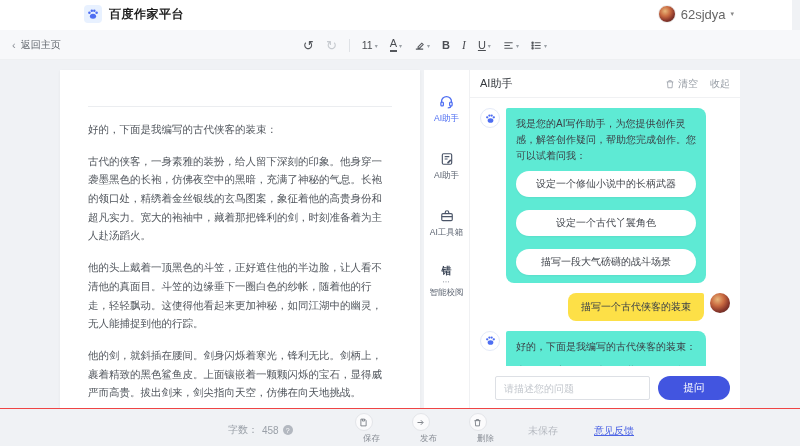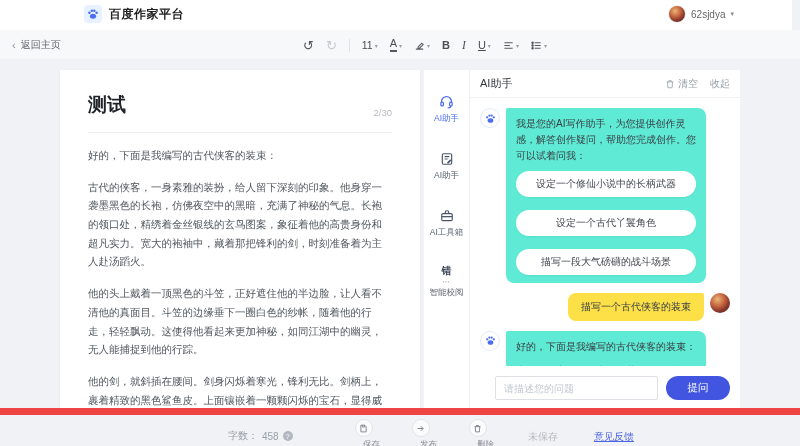--- a/index.html
+++ b/index.html
@@ -6,21 +6,21 @@
   html,body { width:800px; height:446px; overflow:hidden; }
   body { font-family:"Liberation Sans","DejaVu Sans",sans-serif; background:#f0f2f5; position:relative; }
 
   
   .topbar { position:absolute; top:0; left:0; right:8px; height:30px; background:#fff; z-index:5; }
   .brand { position:absolute; left:84px; top:5px; display:flex; align-items:center; gap:7px; }
   .brand-logo { width:18px; height:18px; border-radius:4px; background:#e8f1ff; display:flex; align-items:center; justify-content:center; }
   .brand-name { font-size:12px; font-weight:bold; color:#222; letter-spacing:.5px; }
   .userbox { position:absolute; right:58px; top:5px; display:flex; align-items:center; gap:5px; cursor:pointer; }
   .avatar { width:18px; height:18px; border-radius:50%; background:radial-gradient(circle at 38% 32%, #e8b77a 0%, #c96a41 35%, #87352a 65%, #3a2420 100%); border:1px solid #eee; }
-  .username { font-size:10px; color:#666; }
+  .username { font-size:13px; color:#666; }
   .caret { font-size:7px; color:#888; }
 
   
   .toolbar { position:absolute; top:30px; left:0; right:0; height:30px; background:#f7f8fa; border-bottom:1px solid #eef0f2; z-index:4; }
   .back-link { position:absolute; left:12px; top:8px; display:flex; align-items:center; gap:5px; font-size:10px; color:#61666d; cursor:pointer; }
   .back-chevron { font-size:11px; color:#8a8f96; }
   .fmt-group { position:absolute; left:303px; top:0; height:30px; display:flex; align-items:center; gap:12px; color:#4a4d52; }
   .fmt-item { display:flex; align-items:center; gap:2px; font-size:10.5px; cursor:pointer; }
   .fmt-item .caret { font-size:6px; color:#9ba0a6; }
   .fmt-divider { width:1px; height:13px; background:#dfe2e6; }
@@ -64,24 +64,24 @@
   .user-avatar { width:20px; height:20px; border-radius:50%; background:radial-gradient(circle at 38% 32%, #e8b77a 0%, #c96a41 35%, #87352a 65%, #3a2420 100%); flex:0 0 20px; }
   .bubble { background:#5eead4; border-radius:2px 8px 8px 8px; padding:8px 10px; width:200px; font-size:10px; line-height:1.58; color:#3b4047; }
   .bubble.user-bubble { background:#fde047; border-radius:8px 2px 8px 8px; width:auto; max-width:180px; padding:6px 13px; }
   .sugg { margin-top:8px; }
   .sugg-pill { background:#fff; border-radius:13px; padding:5px 6px; text-align:center; font-size:10px; color:#42464d; margin-bottom:13px; box-shadow:0 1px 2px rgba(0,0,0,.05); cursor:pointer; }
   .sugg-pill:last-child { margin-bottom:0; }
   .reply-body { margin-top:9px; }
   .chat-input-row { position:absolute; bottom:8px; left:25px; right:10px; display:flex; gap:8px; align-items:center; }
   .chat-input { flex:1; height:24px; border:1px solid #dde0e5; border-radius:2px; padding:0 8px; font-size:10px; color:#333; font-family:inherit; outline:none; }
   .chat-input::placeholder { color:#c3c7cd; }
-  .ask-btn { width:64px; height:24px; background:#4255e0; border:none; border-radius:12px; color:#fff; font-size:10.5px; cursor:pointer; font-family:inherit; }
-
-  
-  .footer { position:absolute; bottom:0; left:0; right:0; height:38px; background:#f0f2f5; border-top:7px solid #ef4444; z-index:6;padding-left:39px; }
+  .ask-btn { width:72px; height:24px; background:#4255e0; border:none; border-radius:12px; color:#fff; font-size:10.5px; cursor:pointer; font-family:inherit; }
+
+  
+  .footer { position:absolute; bottom:0; left:0; right:0; height:38px; background:#f0f2f5; border-top:1px solid #ef4444; z-index:6;padding-left:39px; }
   .wordcount { position:absolute; left:228px; top:14px; display:flex; align-items:center; gap:4px; font-size:10px; color:#9aa0a8; }
   .info-dot { width:10px; height:10px; border-radius:50%; background:#b3b8c0; color:#fff; font-size:7px; display:flex; align-items:center; justify-content:center; }
   .footer-actions { position:absolute; left:347px; top:4px; display:flex; gap:24px; }
   .f-action { display:flex; flex-direction:column; align-items:center; gap:2px; cursor:pointer; }
   .f-circle { width:18px; height:18px; border-radius:50%; background:#fbfbfc; border:1px solid #e3e5e9; display:flex; align-items:center; justify-content:center; color:#70757c; }
   .f-label { font-size:8.5px; color:#8a8f97;margin-left:16px; }
   .unsaved { position:absolute; left:528px; top:15px; font-size:10px; color:#b6bac1; }
   .feedback { position:absolute; left:594px; top:15px; font-size:10px; color:#4d64e4; text-decoration:underline; cursor:pointer; }
 </style>
 </head>
@@ -150,24 +150,20 @@
           <circle cx="3.5" cy="18" r="1.4" fill="#55585d"></circle>
       </svg>
         <span class="caret">▾</span>
     </span>
   </div>
 </div>
 
 <div class="main">
 
   <div class="doc-card">
-    <div class="doc-title-row">
-      <span class="doc-title">测试</span>
-      <span class="doc-counter">2/30</span>
-    </div>
     <div class="doc-divider"></div>
     <div class="doc-body">
       <p>好的，下面是我编写的古代侠客的装束：</p>
       <p>古代的侠客，一身素雅的装扮，给人留下深刻的印象。他身穿一袭墨黑色的长袍，仿佛夜空中的黑暗，充满了神秘的气息。长袍的领口处，精绣着金丝银线的玄鸟图案，象征着他的高贵身份和超凡实力。宽大的袍袖中，藏着那把锋利的剑，时刻准备着为主人赴汤蹈火。</p>
       <p>他的头上戴着一顶黑色的斗笠，正好遮住他的半边脸，让人看不清他的真面目。斗笠的边缘垂下一圈白色的纱帐，随着他的行走，轻轻飘动。这使得他看起来更加神秘，如同江湖中的幽灵，无人能捕捉到他的行踪。</p>
       <p>他的剑，就斜插在腰间。剑身闪烁着寒光，锋利无比。剑柄上，裹着精致的黑色鲨鱼皮。上面镶嵌着一颗颗闪烁的宝石，显得威严而高贵。拔出剑来，剑尖指向天空，仿佛在向天地挑战。</p>
 
     </div>
   </div>
 

